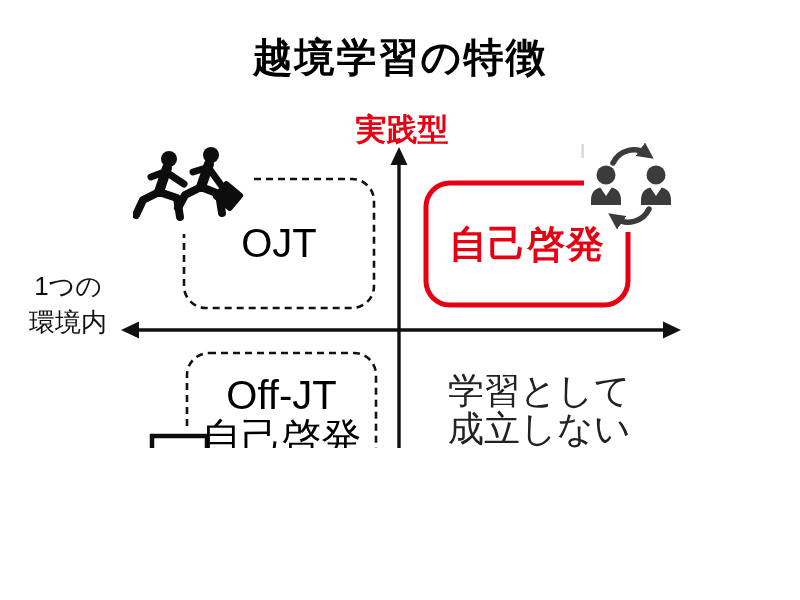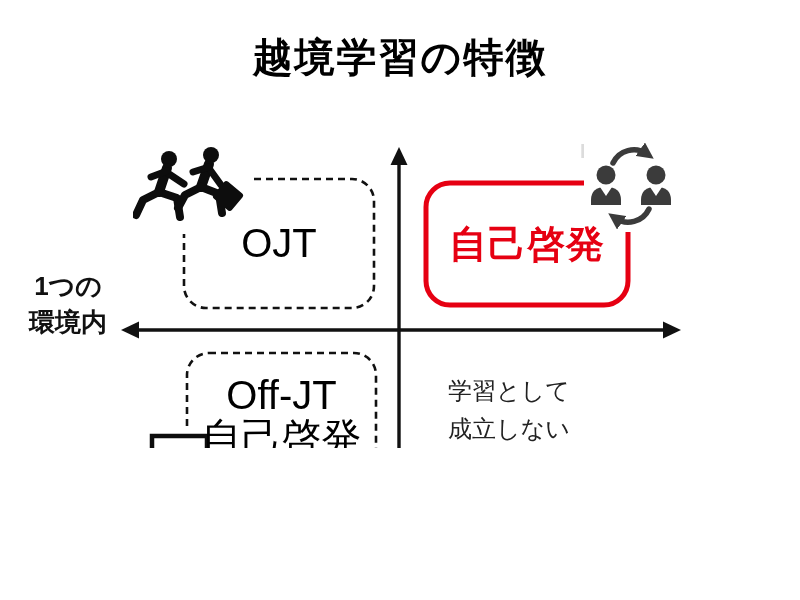--- a/index.html
+++ b/index.html
@@ -8,27 +8,27 @@
     font-family:"Liberation Sans",sans-serif;overflow:hidden;
   }
   .layer{position:absolute;left:0;top:0;}
   .title{
     position:absolute;top:30px;left:0;width:100%;text-align:center;
     font-size:40px;font-weight:700;color:#000;letter-spacing:2px;
   }
   .axis-label{position:absolute;color:#111;white-space:nowrap;}
   .t-prac{top:109px;left:402px;transform:translateX(-50%);font-size:31px;font-weight:700;color:#e60012;}
   .t-class{top:515px;left:404px;transform:translateX(-50%);font-size:33px;color:#111;font-style:italic;}
-  .t-left{top:268px;left:14px;width:108px;text-align:center;font-size:26px;line-height:36px;font-weight:bold;}
+  .t-left{top:268px;left:14px;width:108px;text-align:center;font-size:26px;line-height:36px;}
   .t-right{top:272px;left:682px;width:108px;text-align:center;font-size:28px;line-height:37px;font-weight:700;color:#e60012;}
   .q{position:absolute;display:flex;align-items:center;justify-content:center;flex-direction:column;}
   .q-ojt{left:184px;top:179px;width:190px;height:129px;font-size:40px;color:#000;}
   .q-ekkyo{left:426px;top:183px;width:202px;height:122px;font-size:38px;font-weight:700;color:#e60012;letter-spacing:1px;}
   .q-offjt{left:187px;top:353px;width:189px;height:125px;font-size:40px;line-height:42px;color:#000;text-align:center;}
-  .q-invalid{left:448px;top:372px;font-size:24px;line-height:38px;color:#222;align-items:flex-start;}
+  .q-invalid{left:448px;top:372px;font-size:36px;line-height:38px;color:#222;align-items:flex-start;}
   .footer{position:absolute;top:556px;right:42px;font-size:17px;color:#000;}
   .wm{position:absolute;left:580px;top:140px;font-size:20px;font-weight:700;color:#dcdcdc;}
   .icon{position:absolute;background:#ffffff;}
   .i-run{left:133px;top:146px;}
   .i-ex{left:584px;top:142px;}
   .i-aud{left:137px;top:431px;}
 </style>
 </head>
 <body>
 
@@ -110,20 +110,21 @@
         <path d="M-1 86 q0 -15 12 -15 q12 0 12 15 z"></path>
       <circle cx="33" cy="66" r="7.5"></circle>
         <path d="M21 86 q0 -15 12 -15 q12 0 12 15 z"></path>
       <circle cx="55" cy="66" r="7.5"></circle>
         <path d="M43 86 q0 -15 12 -15 q12 0 12 15 z"></path>
       <circle cx="77" cy="66" r="7.5"></circle>
         <path d="M65 86 q0 -15 12 -15 q12 0 12 15 z"></path>
     </g>
   </svg>
 
+  <div class="axis-label t-prac">実践型</div>
   <div class="axis-label t-class">座学型</div>
   <div class="axis-label t-left">
     <div>1つの</div>
     <div>環境内</div>
   </div>
 
   <div class="q q-ojt">OJT</div>
   <div class="q q-ekkyo">自己啓発</div>
   <div class="q q-offjt">
     <div>Off-JT</div>

